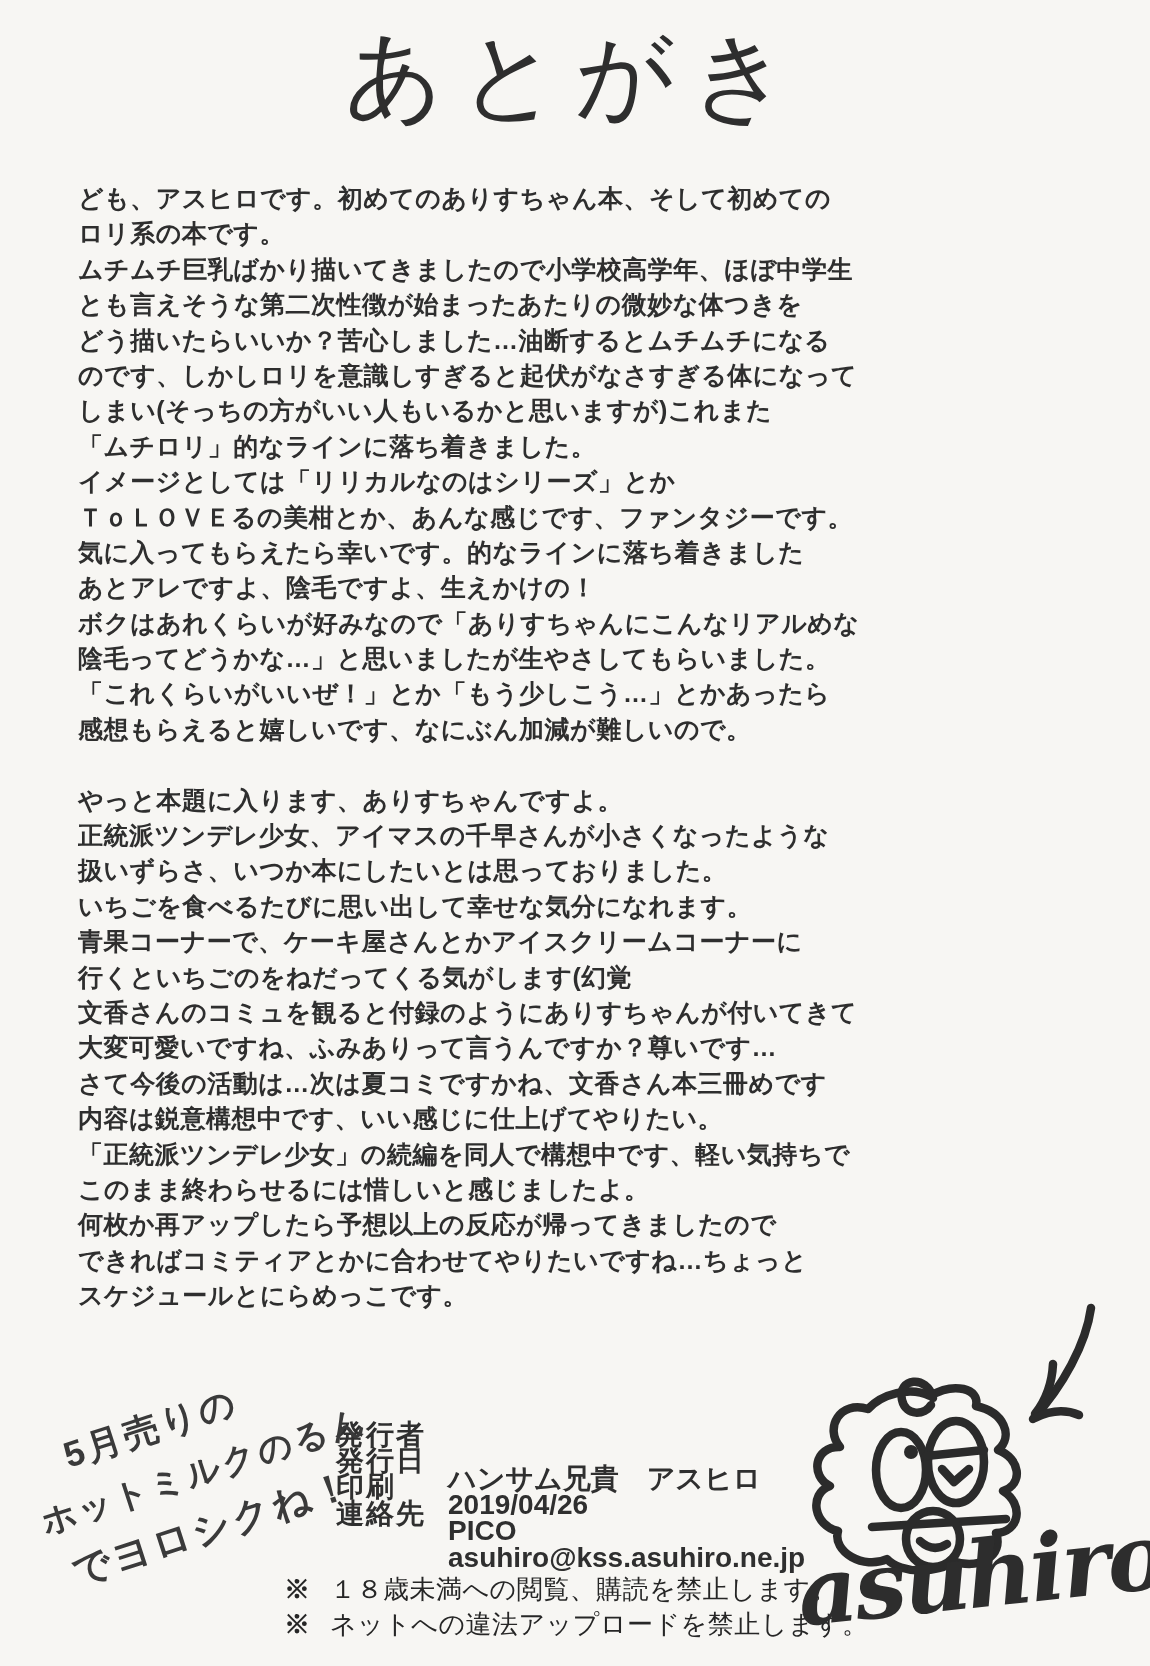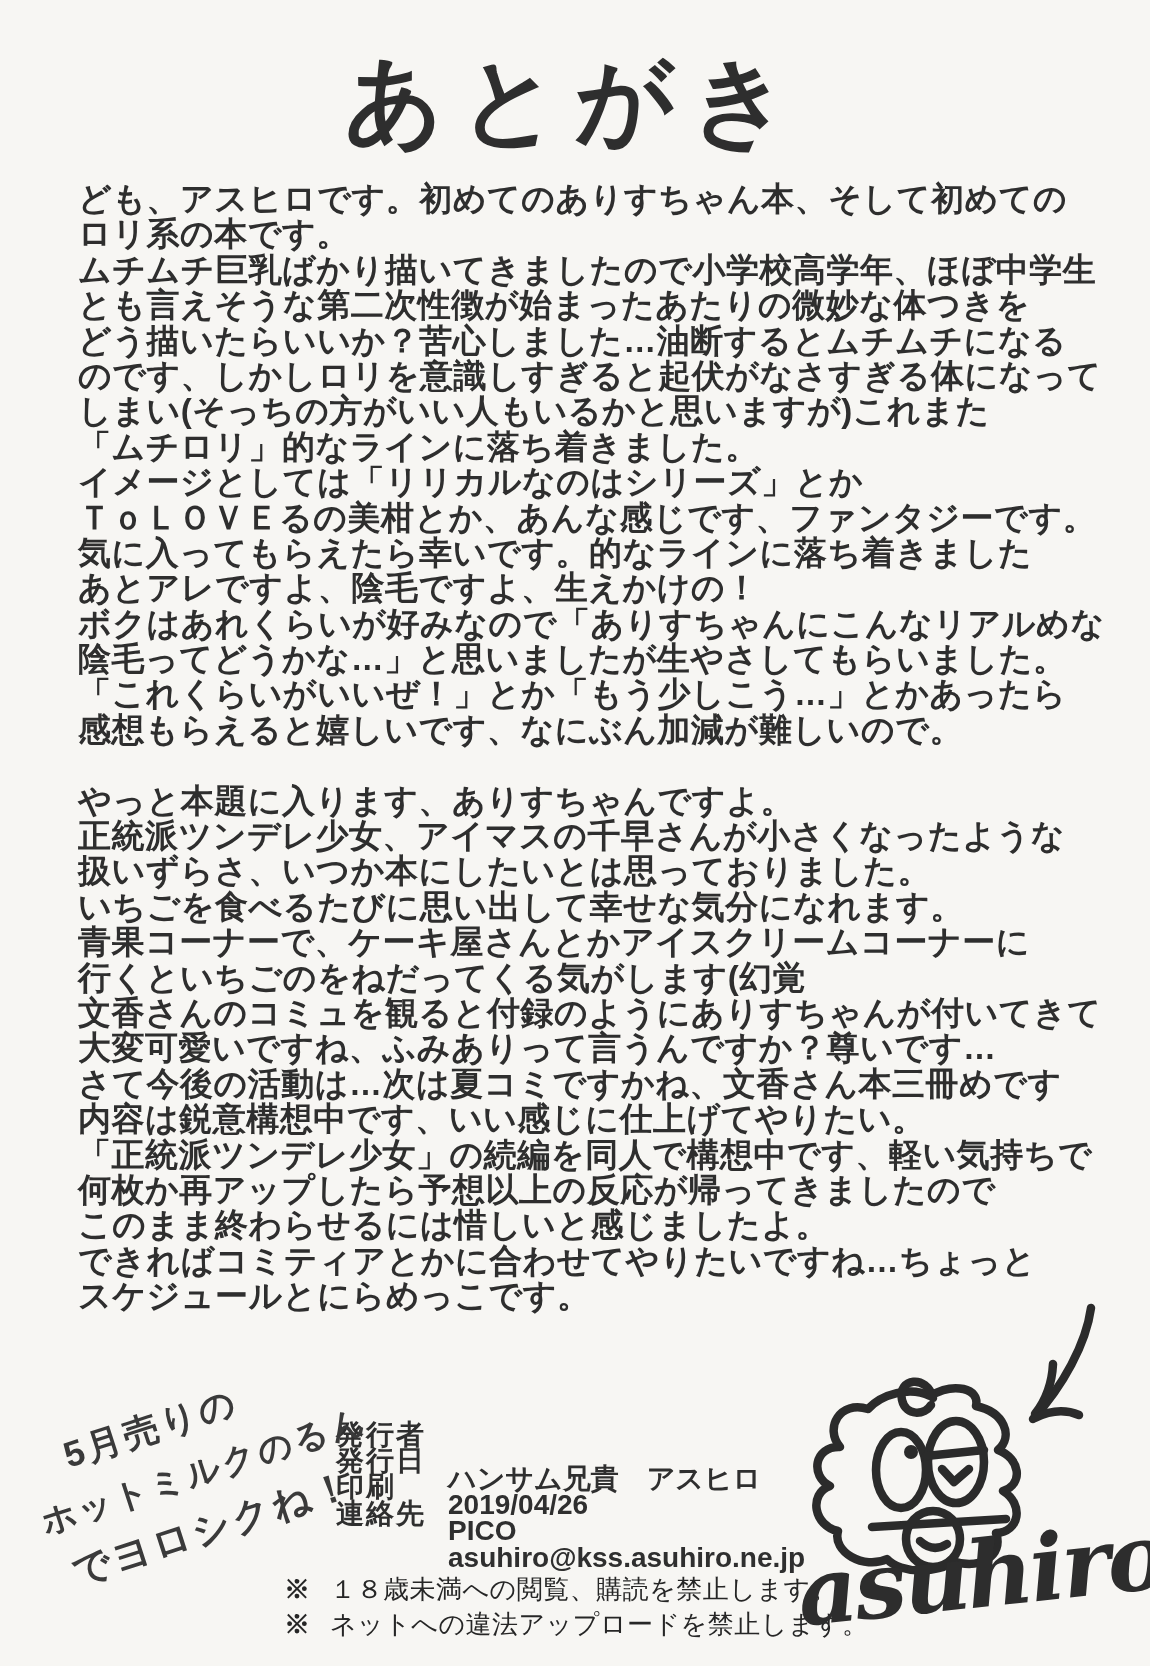--- a/index.html
+++ b/index.html
@@ -7,37 +7,37 @@
     position:relative;
     width:1150px;height:1666px;
     margin:0 auto;
     background:#f7f6f3;
     overflow:hidden;
     color:#2b2b2b;
     font-family:"Liberation Sans", sans-serif;
   }
   .title{
     position:absolute;
-    top:37px;left:0;width:100%;
+    top:12px;left:0;width:100%;
     text-align:center;
     font-family:"Liberation Serif", serif;
-    font-weight:bold;
+    font-weight:normal;
     font-size:97px;
     letter-spacing:16px;
     color:#2e2e2e;
     white-space:nowrap;
   }
   .body-text{
     position:absolute;
     left:78px;top:181px;width:1000px;
   }
   .body-line{
     height:35.4px;
     line-height:35.4px;
-    font-size:33px;
+    font-size:25px;
     font-weight:bold;
     letter-spacing:0.5px;
     white-space:pre;
     color:#2e2e2e;
   }
   .colophon{
     position:absolute;
     left:336px;top:1422px;
   }
   .colophon-row{
@@ -138,22 +138,22 @@
       <div class="body-line">正統派ツンデレ少女、アイマスの千早さんが小さくなったような</div>
       <div class="body-line">扱いずらさ、いつか本にしたいとは思っておりました。</div>
       <div class="body-line">いちごを食べるたびに思い出して幸せな気分になれます。</div>
       <div class="body-line">青果コーナーで、ケーキ屋さんとかアイスクリームコーナーに</div>
       <div class="body-line">行くといちごのをねだってくる気がします(幻覚</div>
       <div class="body-line">文香さんのコミュを観ると付録のようにありすちゃんが付いてきて</div>
       <div class="body-line">大変可愛いですね、ふみありって言うんですか？尊いです…</div>
       <div class="body-line">さて今後の活動は…次は夏コミですかね、文香さん本三冊めです</div>
       <div class="body-line">内容は鋭意構想中です、いい感じに仕上げてやりたい。</div>
       <div class="body-line">「正統派ツンデレ少女」の続編を同人で構想中です、軽い気持ちで</div>
+      <div class="body-line">このまま終わらせるには惜しいと感じましたよ。</div>
       <div class="body-line">何枚か再アップしたら予想以上の反応が帰ってきましたので</div>
-      <div class="body-line">このまま終わらせるには惜しいと感じましたよ。</div>
       <div class="body-line">できればコミティアとかに合わせてやりたいですね…ちょっと</div>
       <div class="body-line">スケジュールとにらめっこです。</div>
     </div>
 
   <div class="colophon" id="colophon">
       <div class="colophon-row">
         <span class="colophon-label">発行者</span>
         <span class="colophon-value">ハンサム兄貴　アスヒロ</span>
       </div>
       <div class="colophon-row">

